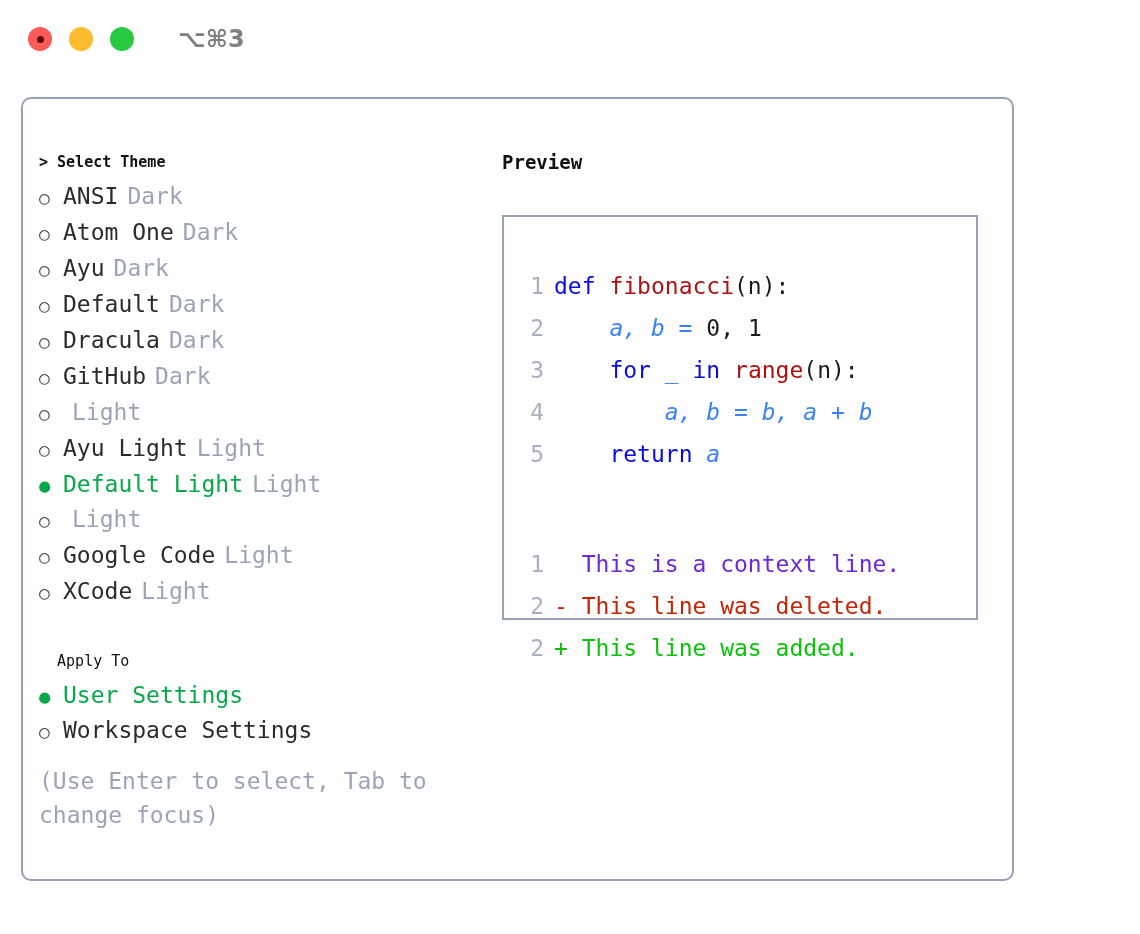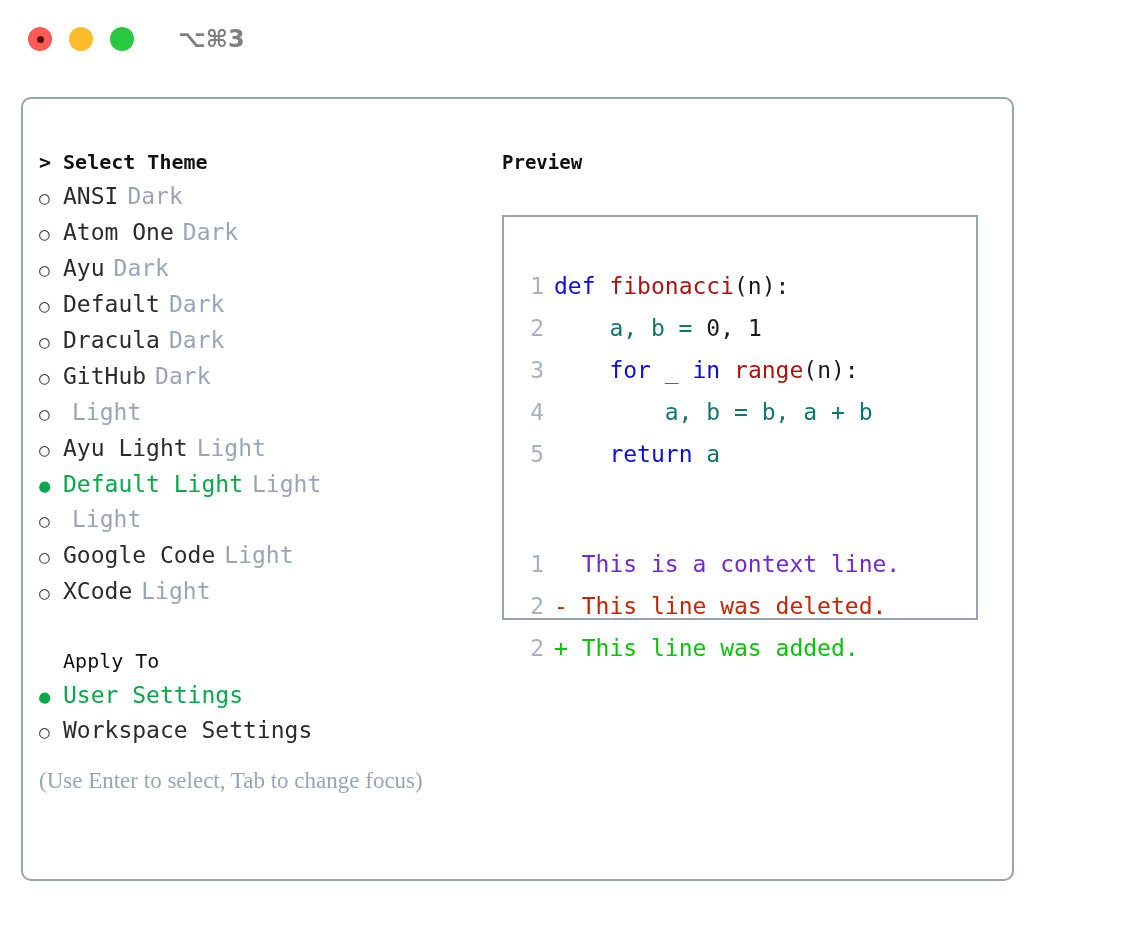--- a/index.html
+++ b/index.html
@@ -87,21 +87,21 @@
 
   
   .left-col {
     position: absolute;
     left: 16px;
     top: 46px;
     width: 450px;
   }
 
   .section-title {
-    font-size: 20px;
+    font-size: 15px;
     line-height: 34px;
     color: #111111;
     white-space: pre;
   }
   .section-title.bold { font-weight: bold; }
 
   .opt-row {
     display: flex;
     align-items: baseline;
     font-size: 23px;
@@ -128,21 +128,20 @@
   .spacer-block { height: 34px; }
 
   .hint {
     position: absolute;
     left: 16px;
     top: 665px;
     width: 420px;
     font-size: 23px;
     line-height: 34px;
     color: #9ba4b5;
-    font-family: Liberation Serif, serif;
   }
 
   
   .right-col {
     position: absolute;
     left: 479px;
     top: 46px;
     width: 480px;
   }
   .preview-title {
@@ -170,21 +169,21 @@
   .lineno {
     width: 26px;
     flex: 0 0 26px;
     text-align: right;
     color: #a9b1c1;
     padding-right: 10px;
   }
   .code-text { white-space: pre; margin-top: 8px; }
   .tok-kw   { color: #0a0ae6; }
   .tok-fn   { color: #b01010; }
-  .tok-id   { color: #0f766e; }
+  .tok-id   { color: #3b82f6; font-style: italic; }
   .tok-num  { color: #1a1a1a; }
   .tok-punc { color: #1a1a1a; }
 
   .gap-line { height: 34px; }
 
   .diff-ctx { color: #6d28d9; }
   .diff-del { color: #c42504; }
   .diff-add { color: #09c209; }
 </style>
 </head>

